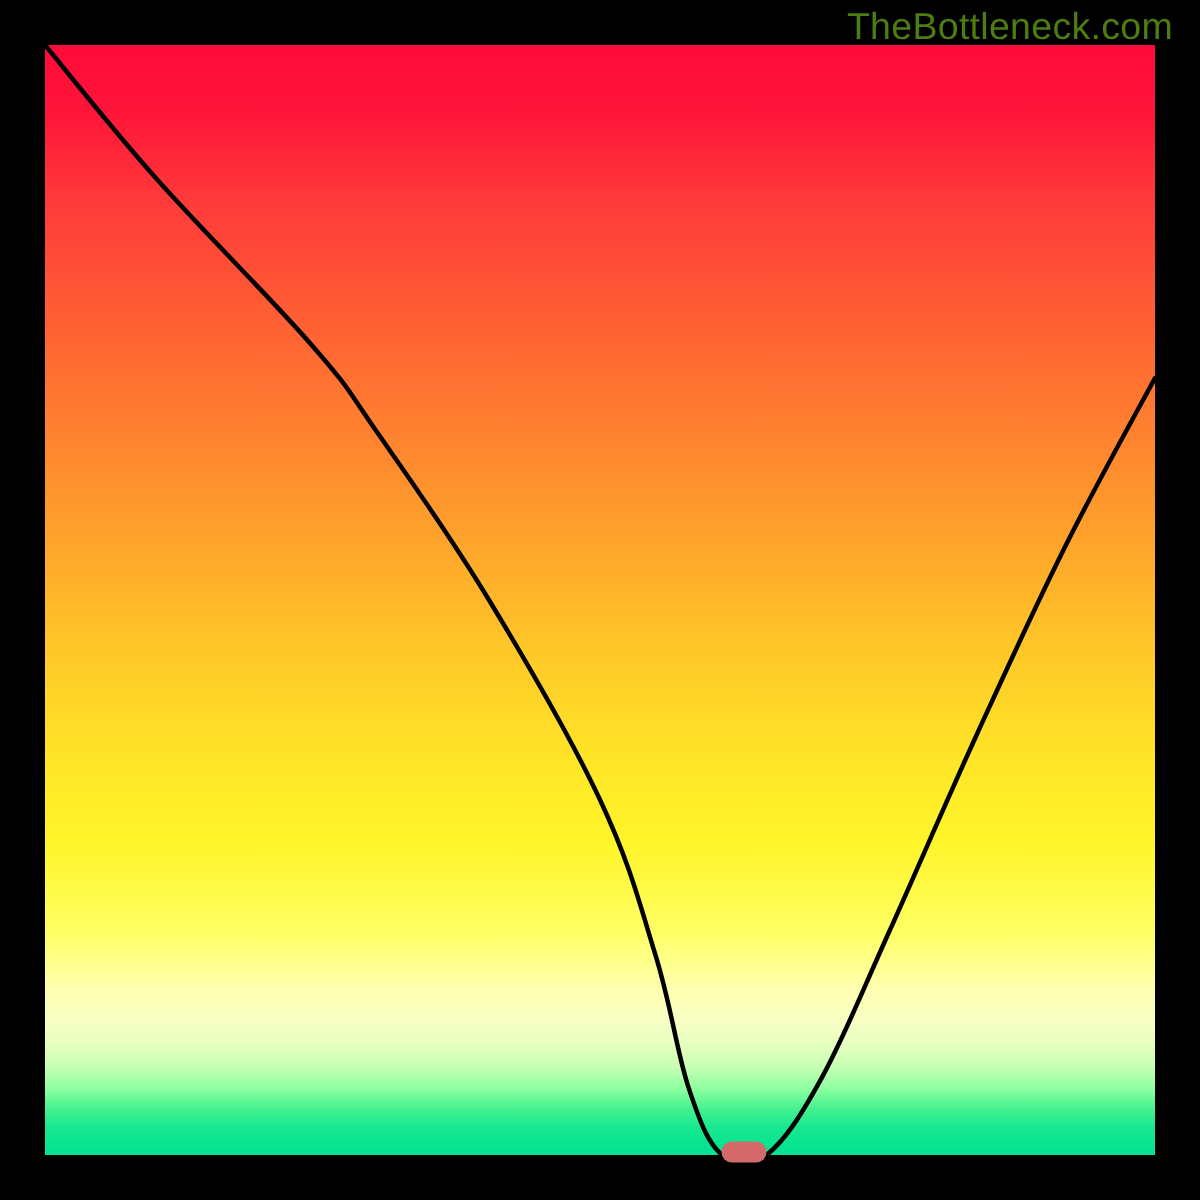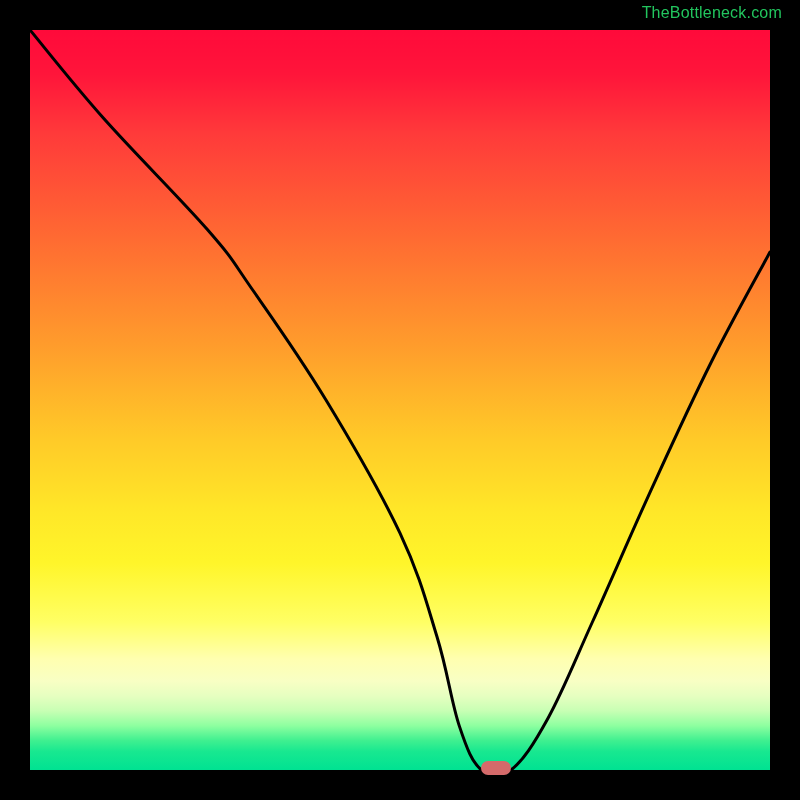--- a/index.html
+++ b/index.html
@@ -8,22 +8,22 @@
     height: 800px;
     background: #000;
     position: relative;
     font-family: Arial, Helvetica, sans-serif;
     overflow: hidden;
   }
   .watermark {
     position: absolute;
     top: 4px;
     right: 18px;
-    color: #22c55e;
-    font-size: 16px;
+    color: #4d7c0f;
+    font-size: 25px;
     font-weight: 500;
     letter-spacing: 0.2px;
     z-index: 10;
   }
   .chart-area {
     position: absolute;
     left: 30px;
     top: 30px;
     width: 740px;
     height: 740px;

